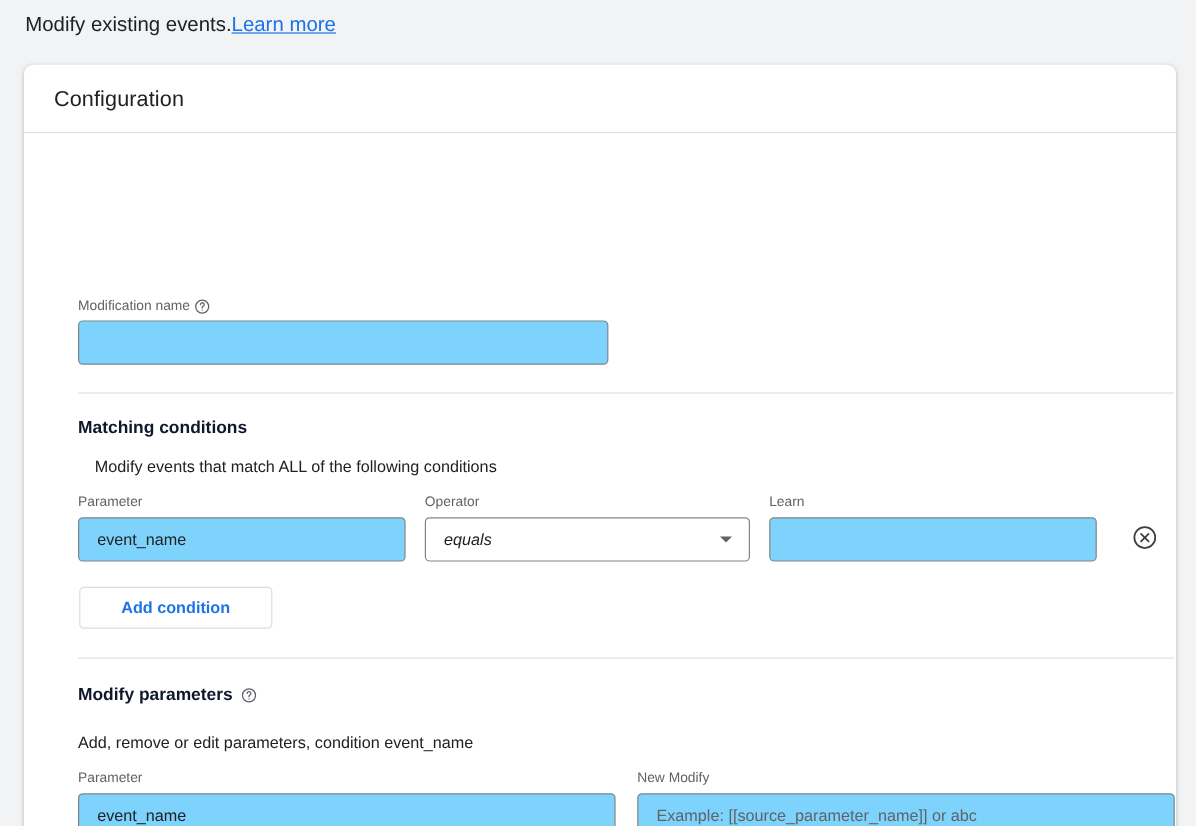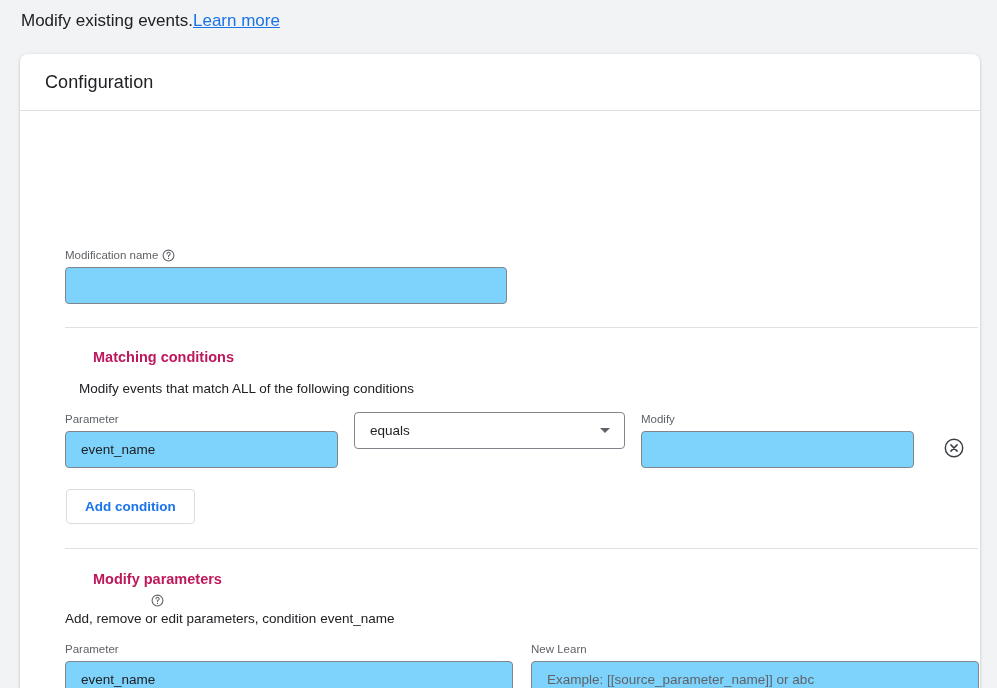--- a/index.html
+++ b/index.html
@@ -96,20 +96,21 @@
     border-radius: 4px;
     box-sizing: border-box;
     display: flex;
     align-items: center;
     justify-content: space-between;
     padding: 0 12px 0 15px;
     font-size: 13.5px;
     color: #202124;
     background: #fff;
     cursor: pointer;
+    font-style: italic;
   }
   .caret {
     width: 0;
     height: 0;
     border-left: 5px solid transparent;
     border-right: 5px solid transparent;
     border-top: 5px solid #5f6368;
     margin-right: 2px;
   }
 
@@ -122,46 +123,45 @@
     justify-content: center;
     color: #5f6368;
     cursor: pointer;
   }
   .help-icon svg { display: block; }
 
   
   .section-heading {
     font-size: 14.5px;
     font-weight: bold;
-    color: #be185d;
+    color: #0f172a;
     display: flex;
     align-items: center;
     gap: 7px;
-    margin-left: 28px;
   }
   .section-desc {
     font-size: 13.5px;
     color: #202124;
     line-height: 18px;
   }
 
   
   .divider {
     height: 1px;
     background: #e0e0e0;
     width: 913px;
   }
 
   
   .btn-outline {
     display: inline-flex;
     align-items: center;
     justify-content: center;
     height: 35px;
-    padding: 0 18px;
+    padding: 0 34px;
     border: 1px solid #dadce0;
     border-radius: 4px;
     background: #fff;
     color: #1a73e8;
     font-size: 13.5px;
     font-weight: bold;
     font-family: "Liberation Sans", sans-serif;
     cursor: pointer;
     box-sizing: border-box;
     white-space: nowrap;
@@ -187,21 +187,21 @@
   #modname-block   { left: 45px;  top: 137px; width: 442px; }
   #divider-1       { left: 45px;  top: 216px; }
   #match-heading   { left: 45px;  top: 238px; }
   #match-desc      { left: 45px;  top: 269px; margin-left: 14px; }
   #cond-param      { left: 45px;  top: 301px; width: 273px; }
   #cond-operator   { left: 334px; top: 301px; width: 271px; }
   #cond-value      { left: 621px; top: 301px; width: 273px; }
   #cond-remove     { left: 922px; top: 325px; }
   #add-condition   { left: 46px;  top: 378px; }
   #divider-2       { left: 45px;  top: 437px; }
-  #modify-heading  { left: 45px;  top: 460px; flex-direction: column; }
+  #modify-heading  { left: 45px;  top: 460px; }
   #modify-desc     { left: 45px;  top: 499px; }
   #mod-param       { left: 45px;  top: 531px; width: 448px; }
   #mod-newvalue    { left: 511px; top: 531px; width: 448px; }
 </style>
 </head>
 <body>
 
 <div class="top-notice"><span>Modify existing events.</span><span class="learn-more">Learn more</span></div>
 
 <div class="card">
@@ -232,28 +232,29 @@
       <span>Matching conditions</span>
     </div>
     <div class="section-desc abs" id="match-desc">Modify events that match ALL of the following conditions</div>
 
     <div class="abs" id="cond-param">
       <div class="field-label">Parameter</div>
       <div class="text-field">event_name</div>
     </div>
 
     <div class="abs" id="cond-operator">
+      <div class="field-label">Operator</div>
       <div class="select-field">
         <span>equals</span>
         <span class="caret"></span>
       </div>
     </div>
 
     <div class="abs" id="cond-value">
-      <div class="field-label">Modify</div>
+      <div class="field-label">Learn</div>
       <div class="text-field"></div>
     </div>
 
     <button class="remove-btn abs" id="cond-remove">
       <svg width="22" height="22" viewBox="0 0 24 24" fill="none" stroke="currentColor" stroke-width="1.6">
         <circle cx="12" cy="12" r="9.5"></circle>
         <path d="M8.6 8.6 L15.4 15.4 M15.4 8.6 L8.6 15.4" stroke-linecap="round"></path>
       </svg>
     </button>
 
@@ -272,18 +273,18 @@
       </span>
     </div>
     <div class="section-desc abs" id="modify-desc">Add, remove or edit parameters, condition event_name</div>
 
     <div class="abs" id="mod-param">
       <div class="field-label">Parameter</div>
       <div class="text-field">event_name</div>
     </div>
 
     <div class="abs" id="mod-newvalue">
-      <div class="field-label">New Learn</div>
+      <div class="field-label">New Modify</div>
       <div class="text-field placeholder">Example: [[source_parameter_name]] or abc</div>
     </div>
 
   </div>
 </div>
 
 </body></html>

